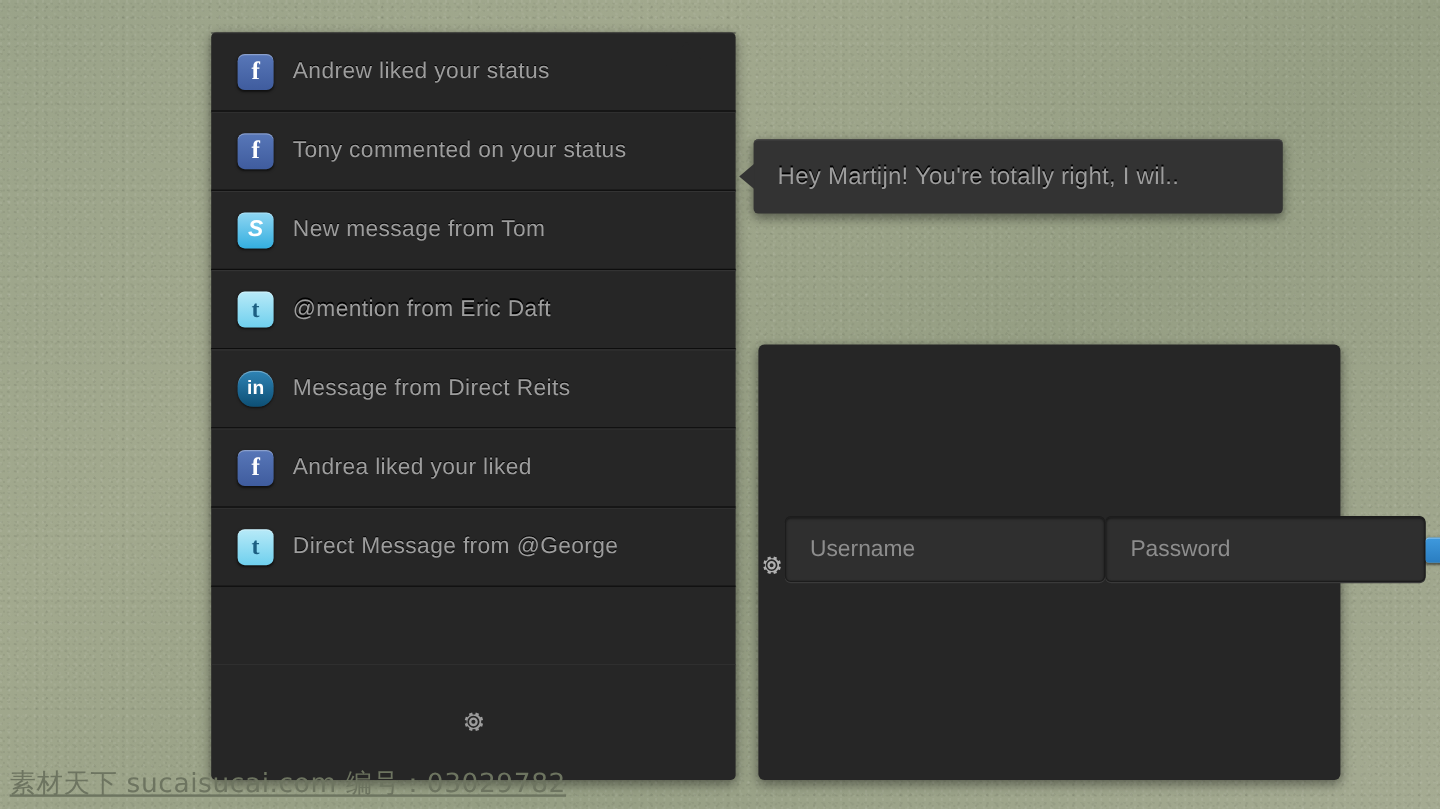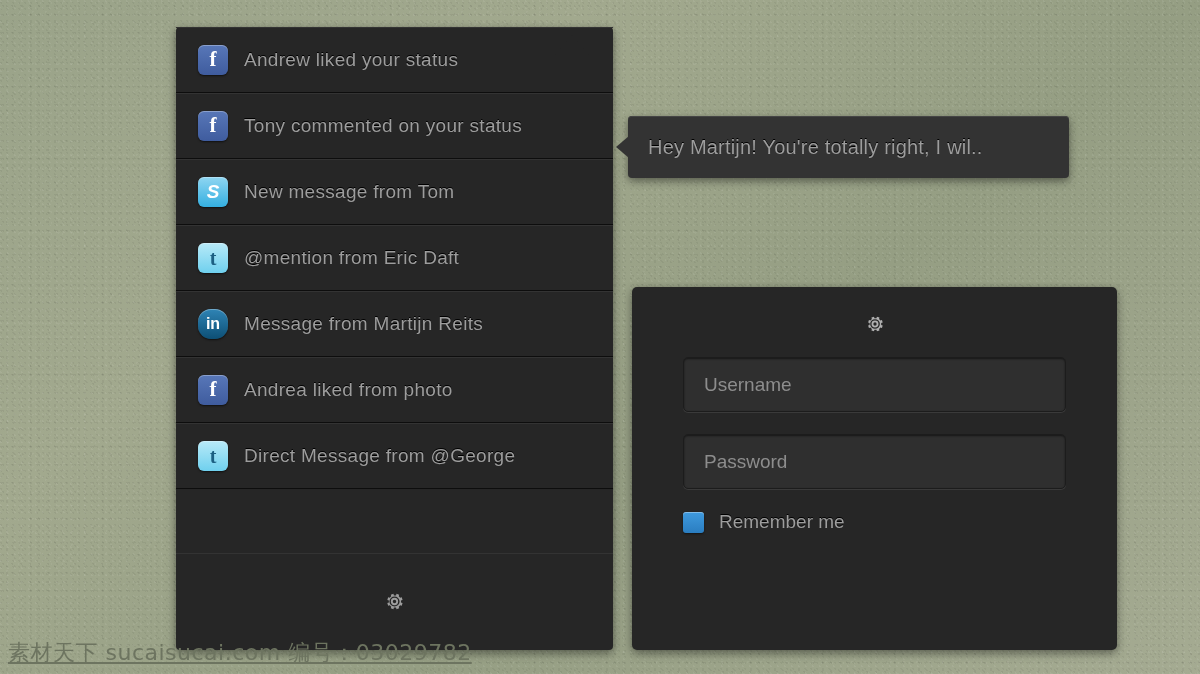--- a/index.html
+++ b/index.html
@@ -118,21 +118,21 @@
   #tooltip-bubble .tip-text {
     font-size:20px; color:#9d9d9d; letter-spacing:0.2px;
     text-shadow:0 -1px 0 #000; white-space:nowrap;
   }
 
   
   #login-panel {
     position:absolute; left:632px; top:287px; width:485px; height:363px;
     background:#262626; border-radius:5px;
     box-shadow:0 3px 10px rgba(0,0,0,0.45);
-    display:flex; flex-direction:column; align-items:center;
+    display:flex; flex-direction:row; align-items:center;
   }
   .lp-gear { margin-top:26px; margin-bottom:22px; }
   .lp-field {
     width:383px; height:55px;
     background:#2f2f2f; border:1px solid #1c1c1c;
     border-radius:5px;
     box-shadow:inset 0 1px 2px rgba(0,0,0,0.55), 0 1px 0 #3a3a3a;
     display:flex; align-items:center; padding-left:20px;
     margin-bottom:22px;
     font-size:19px; color:#8d8d8d;
@@ -202,27 +202,27 @@
       <div class="nc-row">
         <span class="ico">
           <span class="sico twitter">t</span>
         </span>
         <span class="txt">@mention from Eric Daft</span>
       </div>
       <div class="nc-row">
         <span class="ico">
           <span class="sico linkedin">in</span>
         </span>
-        <span class="txt">Message from Martijn Reits</span>
+        <span class="txt">Message from Direct Reits</span>
       </div>
       <div class="nc-row">
         <span class="ico">
           <span class="sico facebook">f</span>
         </span>
-        <span class="txt">Andrea liked from photo</span>
+        <span class="txt">Andrea liked your liked</span>
       </div>
       <div class="nc-row">
         <span class="ico">
           <span class="sico twitter">t</span>
         </span>
         <span class="txt">Direct Message from @George</span>
       </div>
     </div>
 
   <div class="nc-footer">

